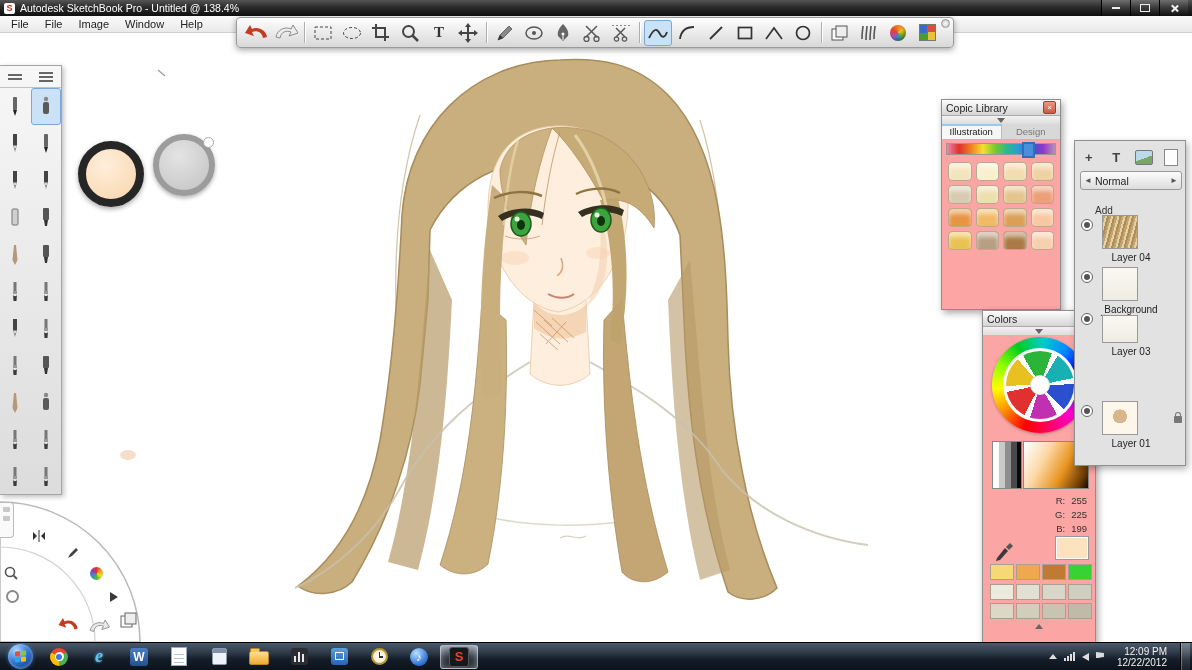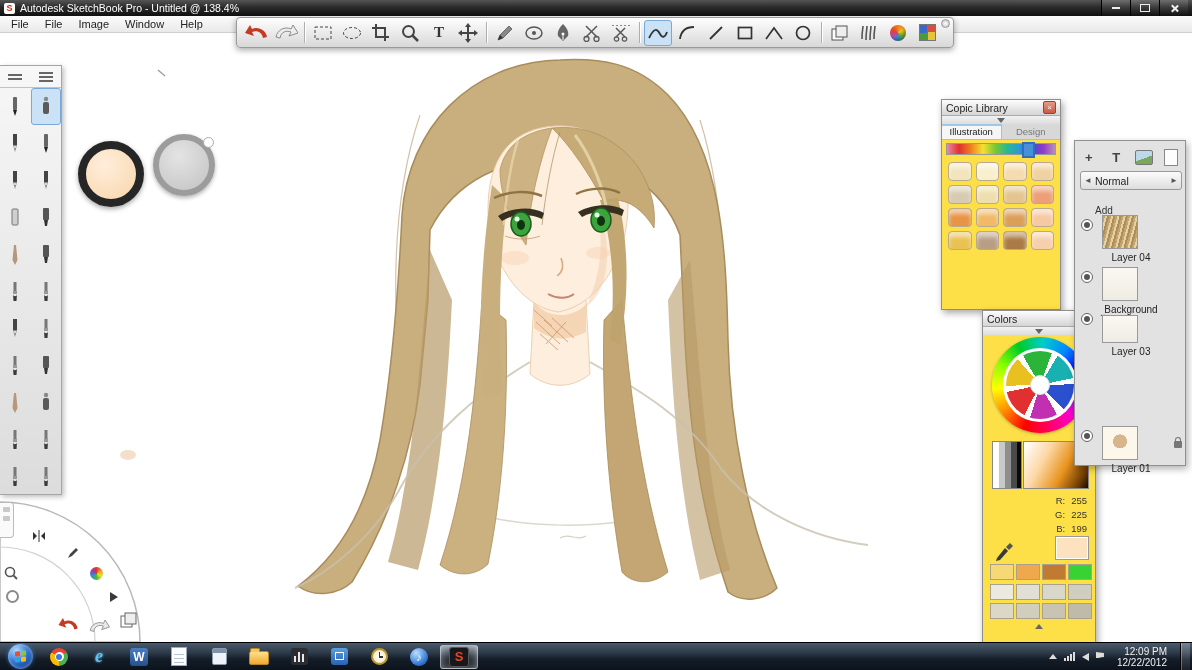--- a/index.html
+++ b/index.html
@@ -52,21 +52,21 @@
   
   .bp1{position:absolute;left:78px;top:141px;width:50px;height:50px;border-radius:50%;
     border:8px solid #262626;background:radial-gradient(circle at 38% 32%,#ffeedb,#f8d5ab);
     box-shadow:0 2px 5px rgba(0,0,0,.35);z-index:15;}
   .bp2{position:absolute;left:153px;top:134px;width:50px;height:50px;border-radius:50%;
     border:6px solid #9c9c9c;background:radial-gradient(circle at 40% 32%,#e4e4e4,#c2c2c2);
     box-shadow:0 2px 4px rgba(0,0,0,.3);z-index:15;}
   .bp2dot{position:absolute;left:203px;top:137px;width:9px;height:9px;border-radius:50%;
     background:#fff;border:1.5px solid #aaa;z-index:16;}
   
-  .panel{position:absolute;background:#fde047;border:1px solid #8e8e8e;box-sizing:border-box;
+  .panel{position:absolute;background:#fca5a5;border:1px solid #8e8e8e;box-sizing:border-box;
     box-shadow:2px 3px 7px rgba(0,0,0,.35);z-index:25;font-size:11px;}
   .phead{height:15px;display:flex;align-items:center;padding:0 4px;
     background:linear-gradient(#fdfdfd,#d5d5d5);border-bottom:1px solid #aaa;font-size:10.5px;color:#222;}
   .pclose{margin-left:auto;width:11px;height:11px;border:1px solid #8a4a3a;border-radius:2px;
     background:linear-gradient(#e89a84,#c95a42);display:flex;align-items:center;justify-content:center;
     color:#fff;font-size:8px;line-height:1;}
   .collapse{height:8px;display:flex;align-items:center;justify-content:center;background:linear-gradient(#f2f2f2,#ddd);}
   .tri-down{width:0;height:0;border-left:4px solid transparent;border-right:4px solid transparent;border-top:5px solid #666;}
   .tri-up{width:0;height:0;border-left:4px solid transparent;border-right:4px solid transparent;border-bottom:5px solid #666;}
   
@@ -689,21 +689,21 @@
       <span class="eye"></span>
       <span class="lthumb th-faint"></span>
       <span class="llabel">Background</span>
     </div>
     <div class="lrow" style="top:166px;">
       <span class="eye"></span>
       <span style="position:absolute;left:22px;top:0;font-size:10px;color:#444;">..</span>
       <span class="lthumb th-faint" style="top:8px;height:28px;"></span>
       <span class="llabel">Layer 03</span>
     </div>
-    <div class="lrow" style="top:283px;">
+    <div class="lrow" style="top:258px;">
       <span class="eye"></span>
       <span class="lthumb th-fig"></span>
       <div class="lctrl" style="top:14px;">
         <span class="lock"></span>
       </div>
       <span class="llabel">Layer 01</span>
     </div>
   </div>
 
   <div class="lagoon">

